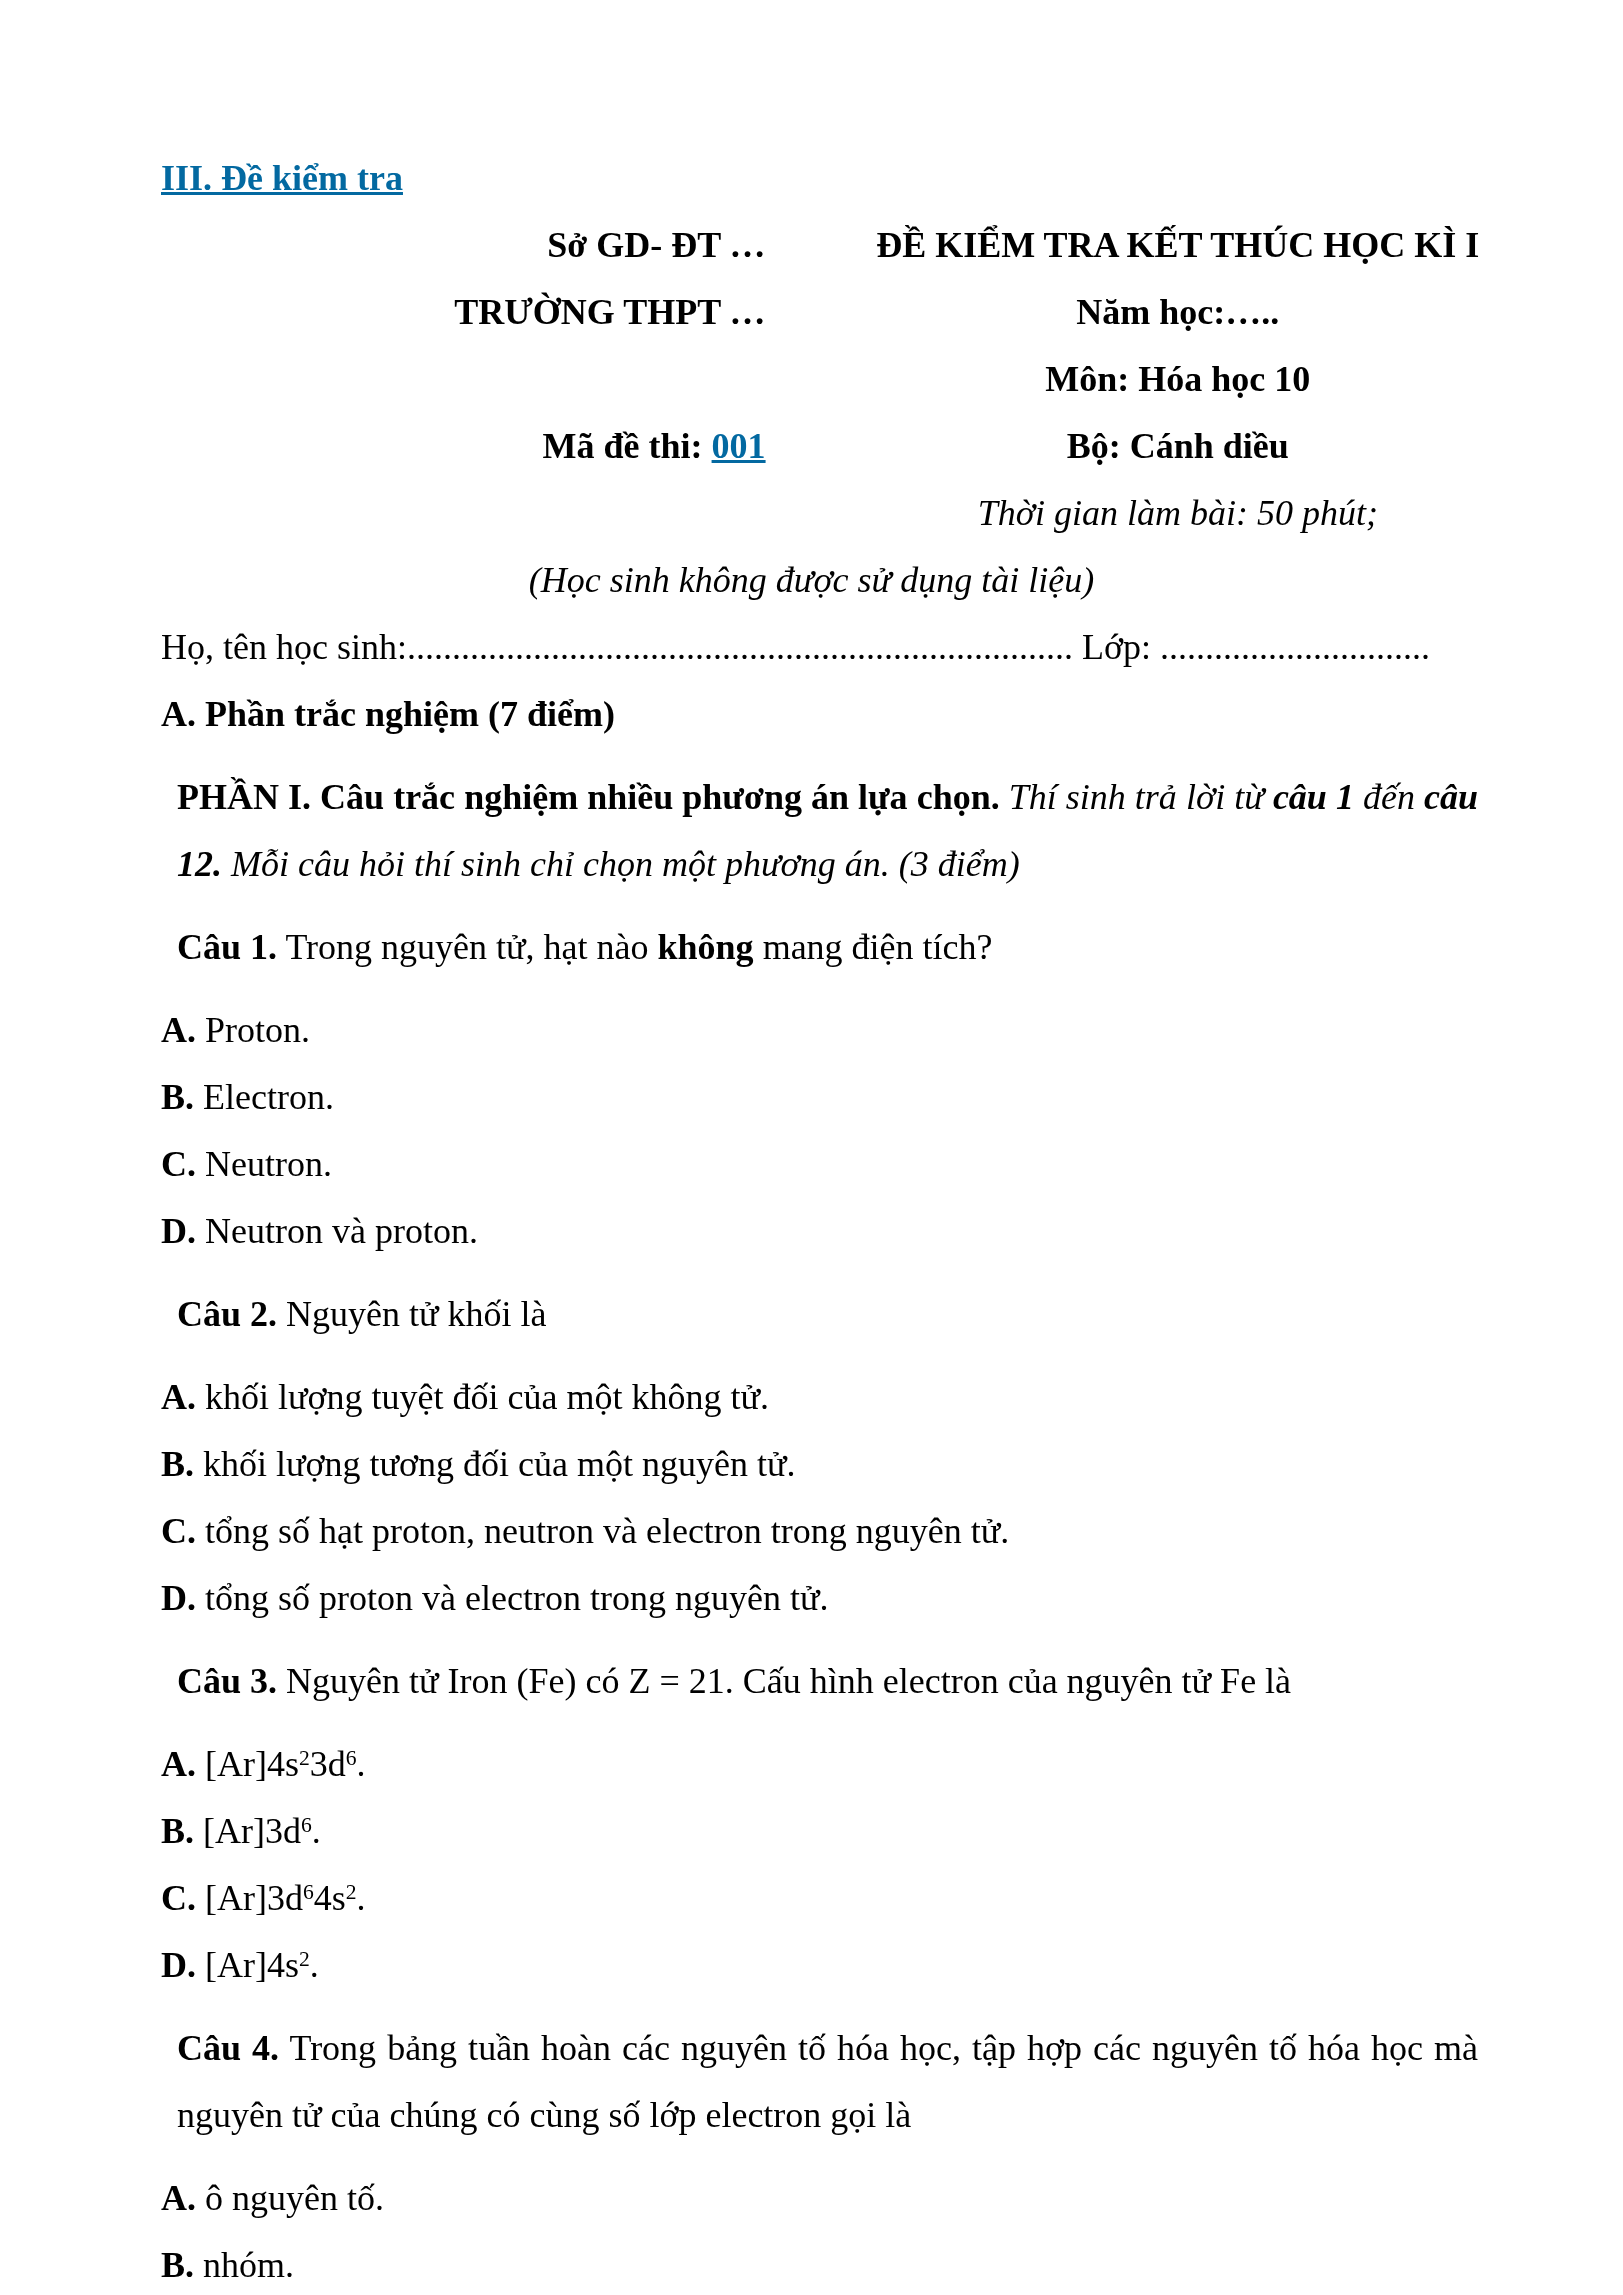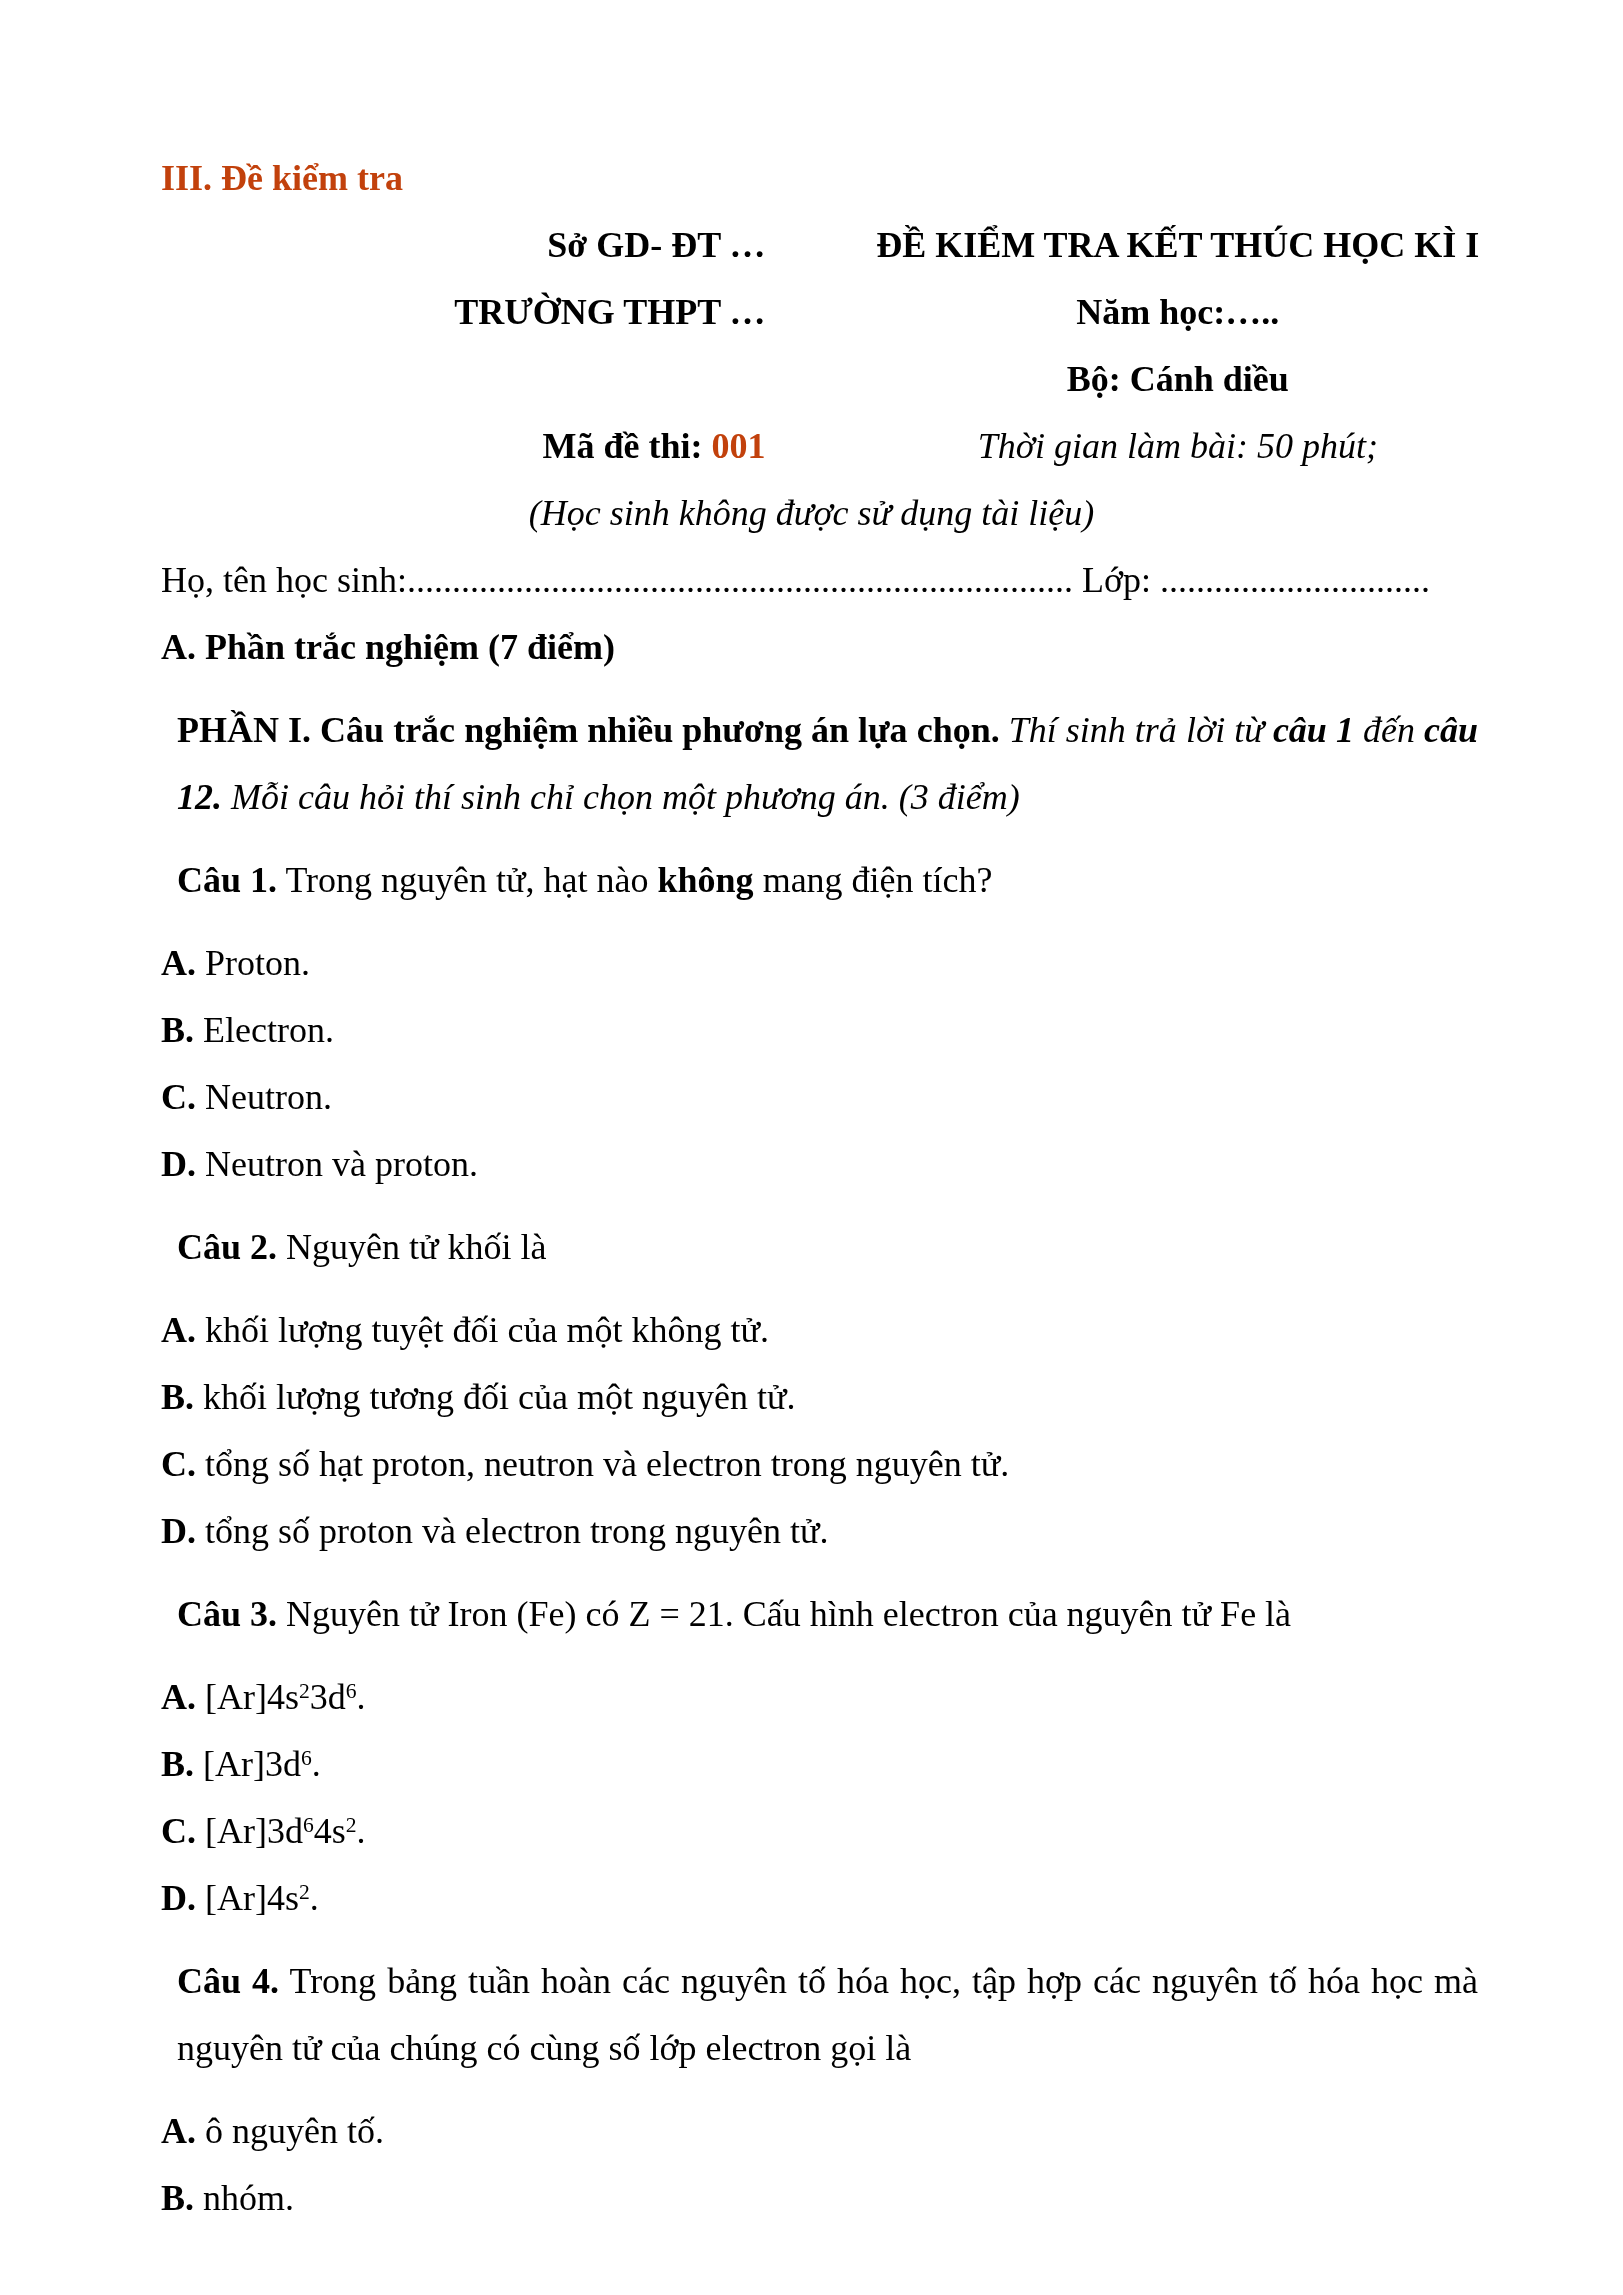--- a/index.html
+++ b/index.html
@@ -15,21 +15,21 @@
     color: #000000;
     font-family: "Liberation Serif", "DejaVu Serif", serif;
     font-size: 36px;
     line-height: 67px;
     box-sizing: border-box;
     padding: 145px 161px 0 161px;
     overflow: hidden;
   }
   .bold   { font-weight: bold; }
   .italic { font-style: italic; }
-  .red    { color: #c2410c; }
+  .red    { color: #0369a1; text-decoration: underline; }
 
   .header-row {
     display: flex;
     width: 1429px; 
   }
   .header-left  { width: 605px;  text-align: right; }
   .header-right { width: 825px; text-align: center; font-family: Liberation Serif, serif; }
   .hline { min-height: 67px; }
 
   .note-line   { width: 1301px; text-align: center; }
@@ -54,20 +54,21 @@
   <div class="header-row">
     <div class="header-left bold">
       <div class="hline">Sở GD- ĐT …</div>
       <div class="hline">TRƯỜNG THPT …</div>
       <div class="hline"></div>
       <div class="hline"><span>Mã đề thi: </span><span class="red">001</span></div>
     </div>
     <div class="header-right">
       <div class="hline bold">ĐỀ KIỂM TRA KẾT THÚC HỌC KÌ I</div>
       <div class="hline bold">Năm học:…..</div>
+      <div class="hline bold">Môn: Hóa học 10</div>
       <div class="hline bold">Bộ: Cánh diều</div>
       <div class="hline italic">Thời gian làm bài: 50 phút;</div>
     </div>
   </div>
 
   <div class="note-line italic">(Học sinh không được sử dụng tài liệu)</div>
 
   <div class="student-line"><span>Họ, tên học sinh:</span><span>..........................................................................</span><span> Lớp: </span><span>..............................</span></div>
 
   <div class="line bold">A. Phần trắc nghiệm (7 điểm)</div>

